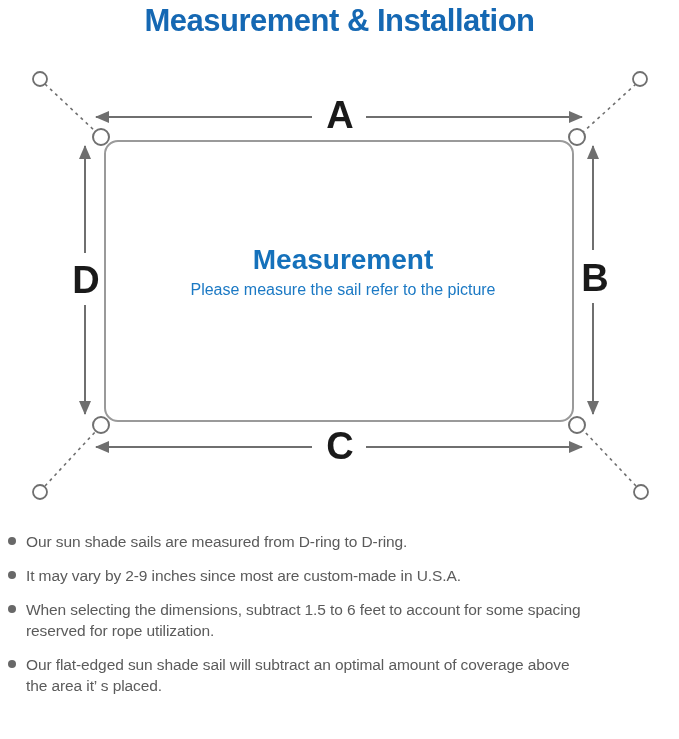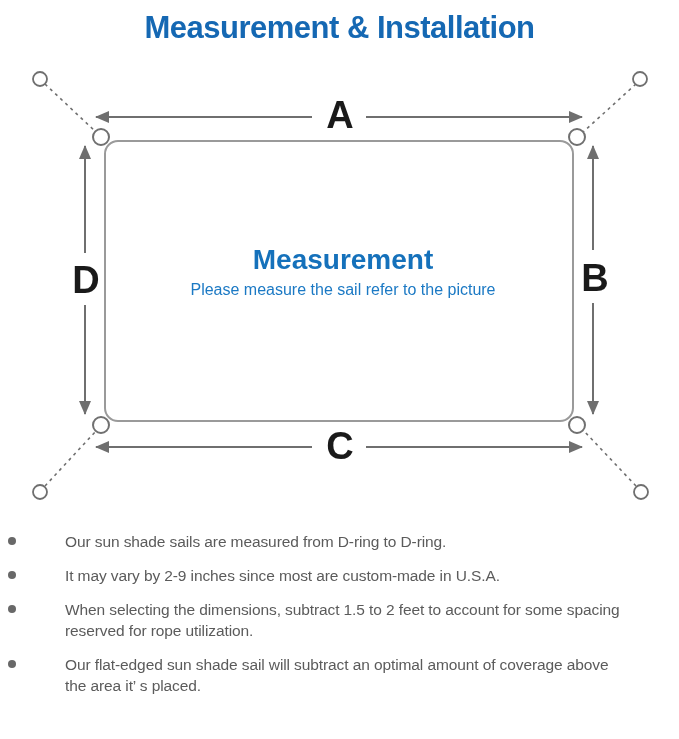--- a/index.html
+++ b/index.html
@@ -5,21 +5,21 @@
   html,body{margin:0;padding:0;background:#ffffff;}
   .page{
     position:relative;
     width:679px;height:739px;
     background:#ffffff;
     font-family:"Liberation Sans", sans-serif;
     overflow:hidden;
   }
   .page-title{
     margin:0;
-    padding-top:10px;
+    padding-top:3px;
     text-align:center;
     font-size:31px;
     font-weight:bold;
     letter-spacing:-0.5px;
     color:#1568b3;
   }
   .diagram{
     position:absolute;
     top:45px;left:0;
     width:679px;height:460px;
@@ -58,21 +58,20 @@
     margin-top:6px;
     border-radius:50%;
     background:#686868;
   }
   .note-text{
     white-space:pre-line;
     font-size:15.5px;
     line-height:21px;
     letter-spacing:-0.1px;
     color:#5b5b5b;
-    margin-left:39px;
   }
 </style>
 </head>
 <body>
 
 <div class="page">
 
   <h1 class="page-title">Measurement &amp; Installation</h1>
 
   <div class="diagram">
@@ -126,21 +125,21 @@
     <li class="note-item">
       <span class="bullet-dot"></span>
       <span class="note-text">Our sun shade sails are measured from D-ring to D-ring.</span>
     </li>
     <li class="note-item">
       <span class="bullet-dot"></span>
       <span class="note-text">It may vary by 2-9 inches since most are custom-made in U.S.A.</span>
     </li>
     <li class="note-item">
       <span class="bullet-dot"></span>
-      <span class="note-text">When selecting the dimensions, subtract 1.5 to 2 feet to account for some spacing
+      <span class="note-text">When selecting the dimensions, subtract 1.5 to 6 feet to account for some spacing
 reserved for rope utilization.</span>
     </li>
     <li class="note-item">
       <span class="bullet-dot"></span>
       <span class="note-text">Our flat-edged sun shade sail will subtract an optimal amount of coverage above
 the area it’ s placed.</span>
     </li>
   </ul>
 
 </div>

